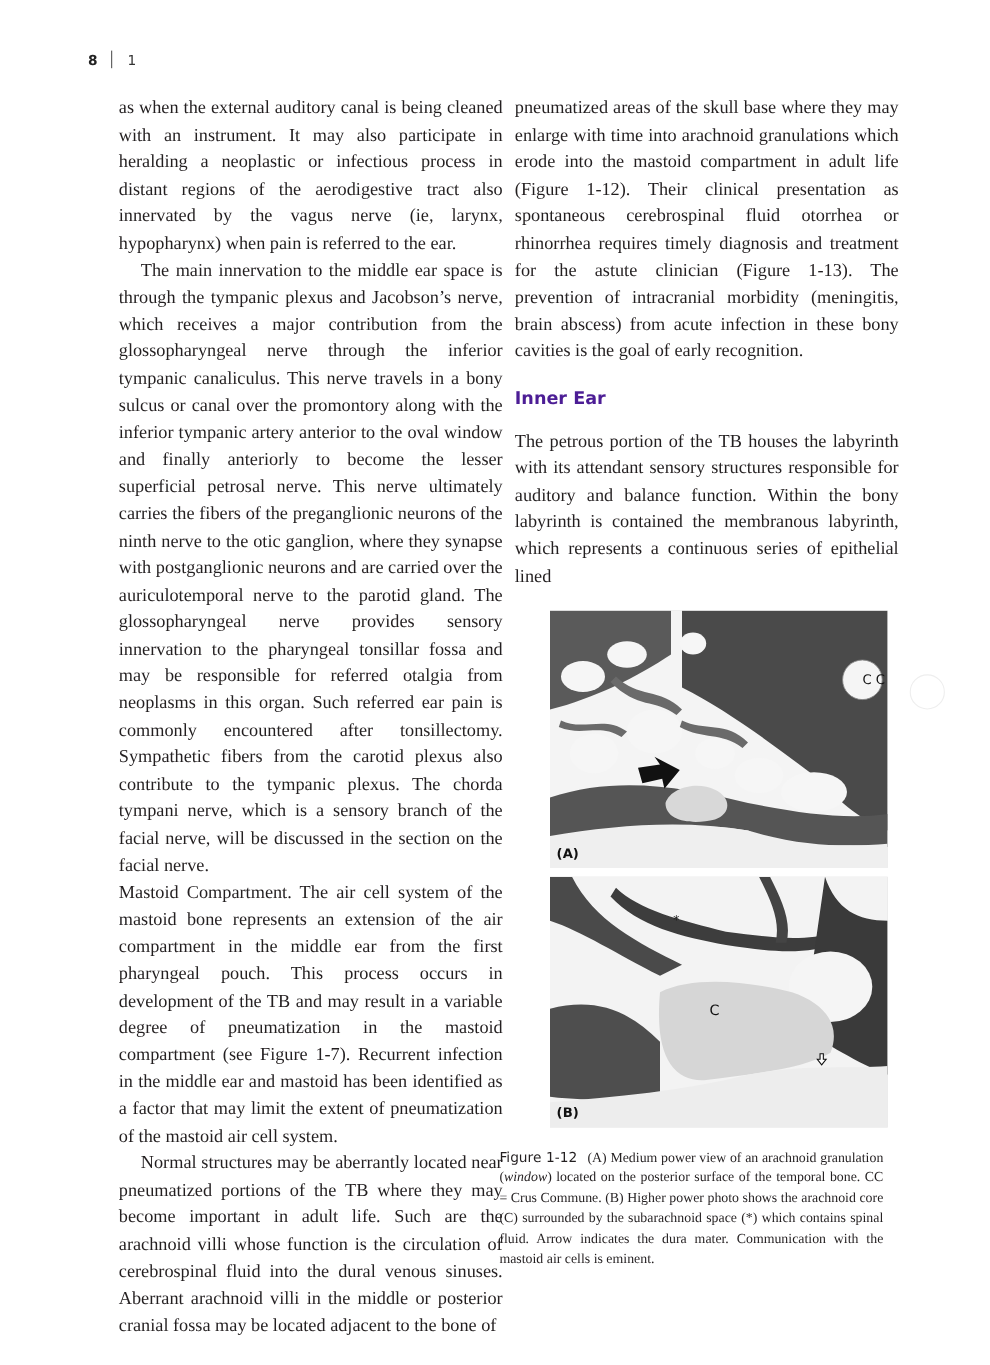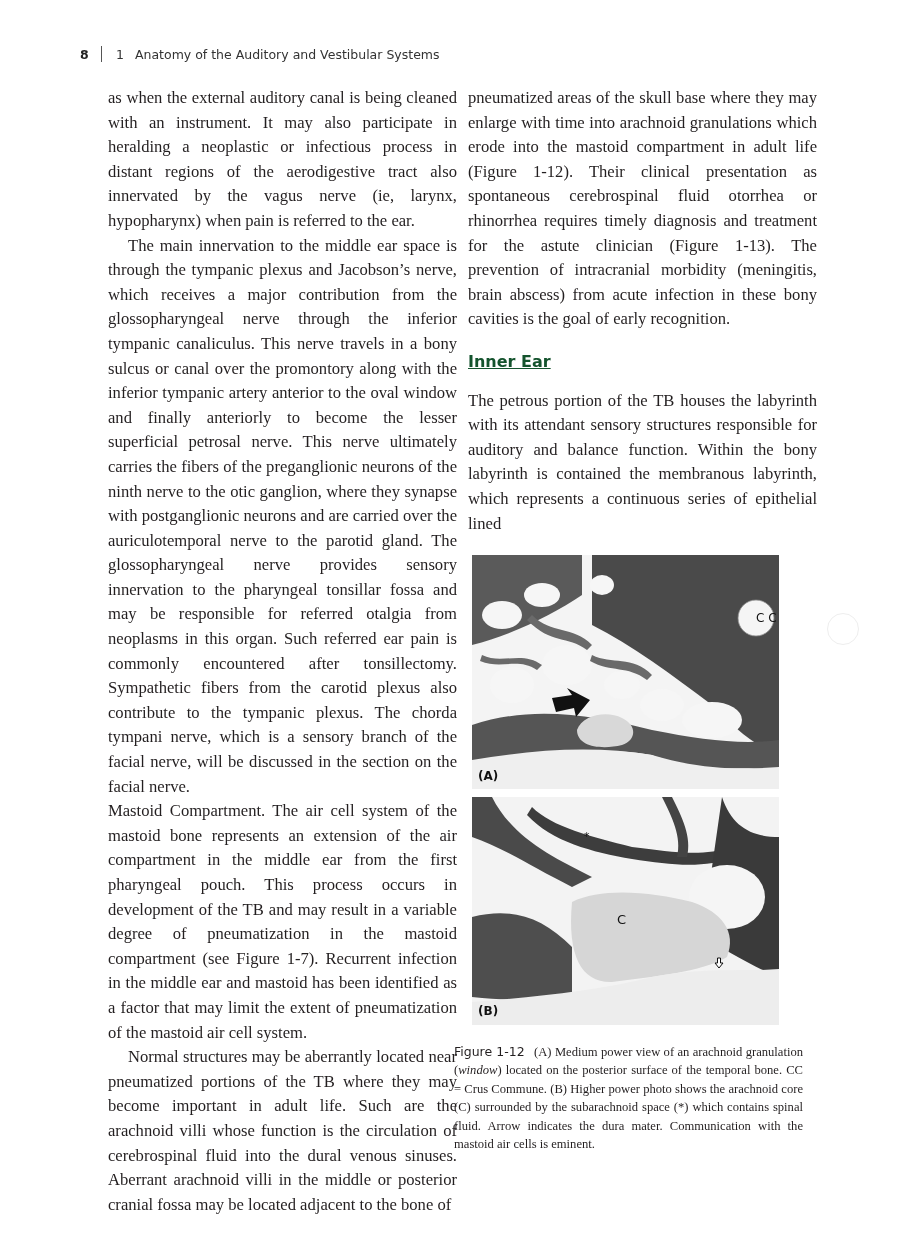--- a/index.html
+++ b/index.html
@@ -6,39 +6,38 @@
   body { width:900px; height:1241px; position:relative; overflow:hidden; color:#231f20; }
   .header { position:absolute; left:80px; top:46px; font-family:"DejaVu Sans", sans-serif; font-size:12.5px; color:#333; display:flex; align-items:center; }
   .pnum { font-weight:bold; color:#222; }
   .hbar { display:inline-block; width:1.3px; height:16px; background:#555; margin:0 14px 0 12px; }
   .chap { margin-right:11px; }
   .col { position:absolute; font-family:"Liberation Serif", serif; font-size:16.6px; line-height:24.6px; text-align:justify; }
   .colL { left:80px; top:86px; width:349px;margin-left:28px; }
   .colR { left:468px; top:86px; width:349px; }
   .col p { margin:0; }
   .indent { text-indent:20px; }
-  .h2 { font-family:"DejaVu Sans", sans-serif; font-weight:bold; font-size:16px; margin:18px 0 14px 0; color:#14532d;text-decoration:underline; }
+  .h2 { font-family:"DejaVu Sans", sans-serif; font-weight:bold; font-size:16px; margin:18px 0 14px 0; color:#4c1d95; }
   .runin { font-weight:normal; }
-  .fig { position:absolute; left:472px; width:307px; overflow:hidden; }
+  .fig { position:absolute; left:500px; width:307px; overflow:hidden; }
   .figA { top:555px; height:234px; background:#dcdcdc; }
   .figB { top:797px; height:228px; background:#e0e0e0; }
   .fig svg { display:block; }
   .plabel { position:absolute; font-family:"DejaVu Sans", sans-serif; font-weight:bold; font-size:12px; color:#111; }
   .caption { position:absolute; left:454px; top:1043px; width:349px; font-family:"Liberation Serif", serif; font-size:12.6px; line-height:18.4px; text-align:justify; }
   .caption .figlabel { font-family:"DejaVu Sans", sans-serif; font-weight:normal; font-size:12.5px; margin-right:6px; }
   .watermark { position:absolute; left:827px; top:613px; width:30px; height:30px; border:1px solid #eee; border-radius:50%; }
 </style>
 </head>
 <body>
 
 <div class="header">
   <span class="pnum">8</span>
   <span class="hbar"></span>
   <span class="chap">1</span>
-  <span>Anatomy of the Auditory and Vestibular Systems</span>
 </div>
 
 <div class="col colL">
   <p>as when the external auditory canal is being cleaned with an instrument. It may also participate in heralding a neoplastic or infectious process in distant regions of the aerodigestive tract also innervated by the vagus nerve (ie, larynx, hypopharynx) when pain is referred to the ear.</p>
   <p class="indent">The main innervation to the middle ear space is through the tympanic plexus and Jacobson’s nerve, which receives a major contribution from the glossopharyngeal nerve through the inferior tympanic canaliculus. This nerve travels in a bony sulcus or canal over the promontory along with the inferior tympanic artery anterior to the oval window and finally anteriorly to become the lesser superficial petrosal nerve. This nerve ultimately carries the fibers of the preganglionic neurons of the ninth nerve to the otic ganglion, where they synapse with postganglionic neurons and are carried over the auriculotemporal nerve to the parotid gland. The glossopharyngeal nerve provides sensory innervation to the pharyngeal tonsillar fossa and may be responsible for referred otalgia from neoplasms in this organ. Such referred ear pain is commonly encountered after tonsillectomy. Sympathetic fibers from the carotid plexus also contribute to the tympanic plexus. The chorda tympani nerve, which is a sensory branch of the facial nerve, will be discussed in the section on the facial nerve.</p>
   <p><span class="runin">Mastoid Compartment.</span><span> The air cell system of the mastoid bone represents an extension of the air compartment in the middle ear from the first pharyngeal pouch. This process occurs in development of the TB and may result in a variable degree of pneumatization in the mastoid compartment (see Figure 1-7). Recurrent infection in the middle ear and mastoid has been identified as a factor that may limit the extent of pneumatization of the mastoid air cell system.</span></p>
   <p class="indent">Normal structures may be aberrantly located near pneumatized portions of the TB where they may become important in adult life. Such are the arachnoid villi whose function is the circulation of cerebrospinal fluid into the dural venous sinuses. Aberrant arachnoid villi in the middle or posterior cranial fossa may be located adjacent to the bone of</p>
 </div>
 
 <div class="col colR">

